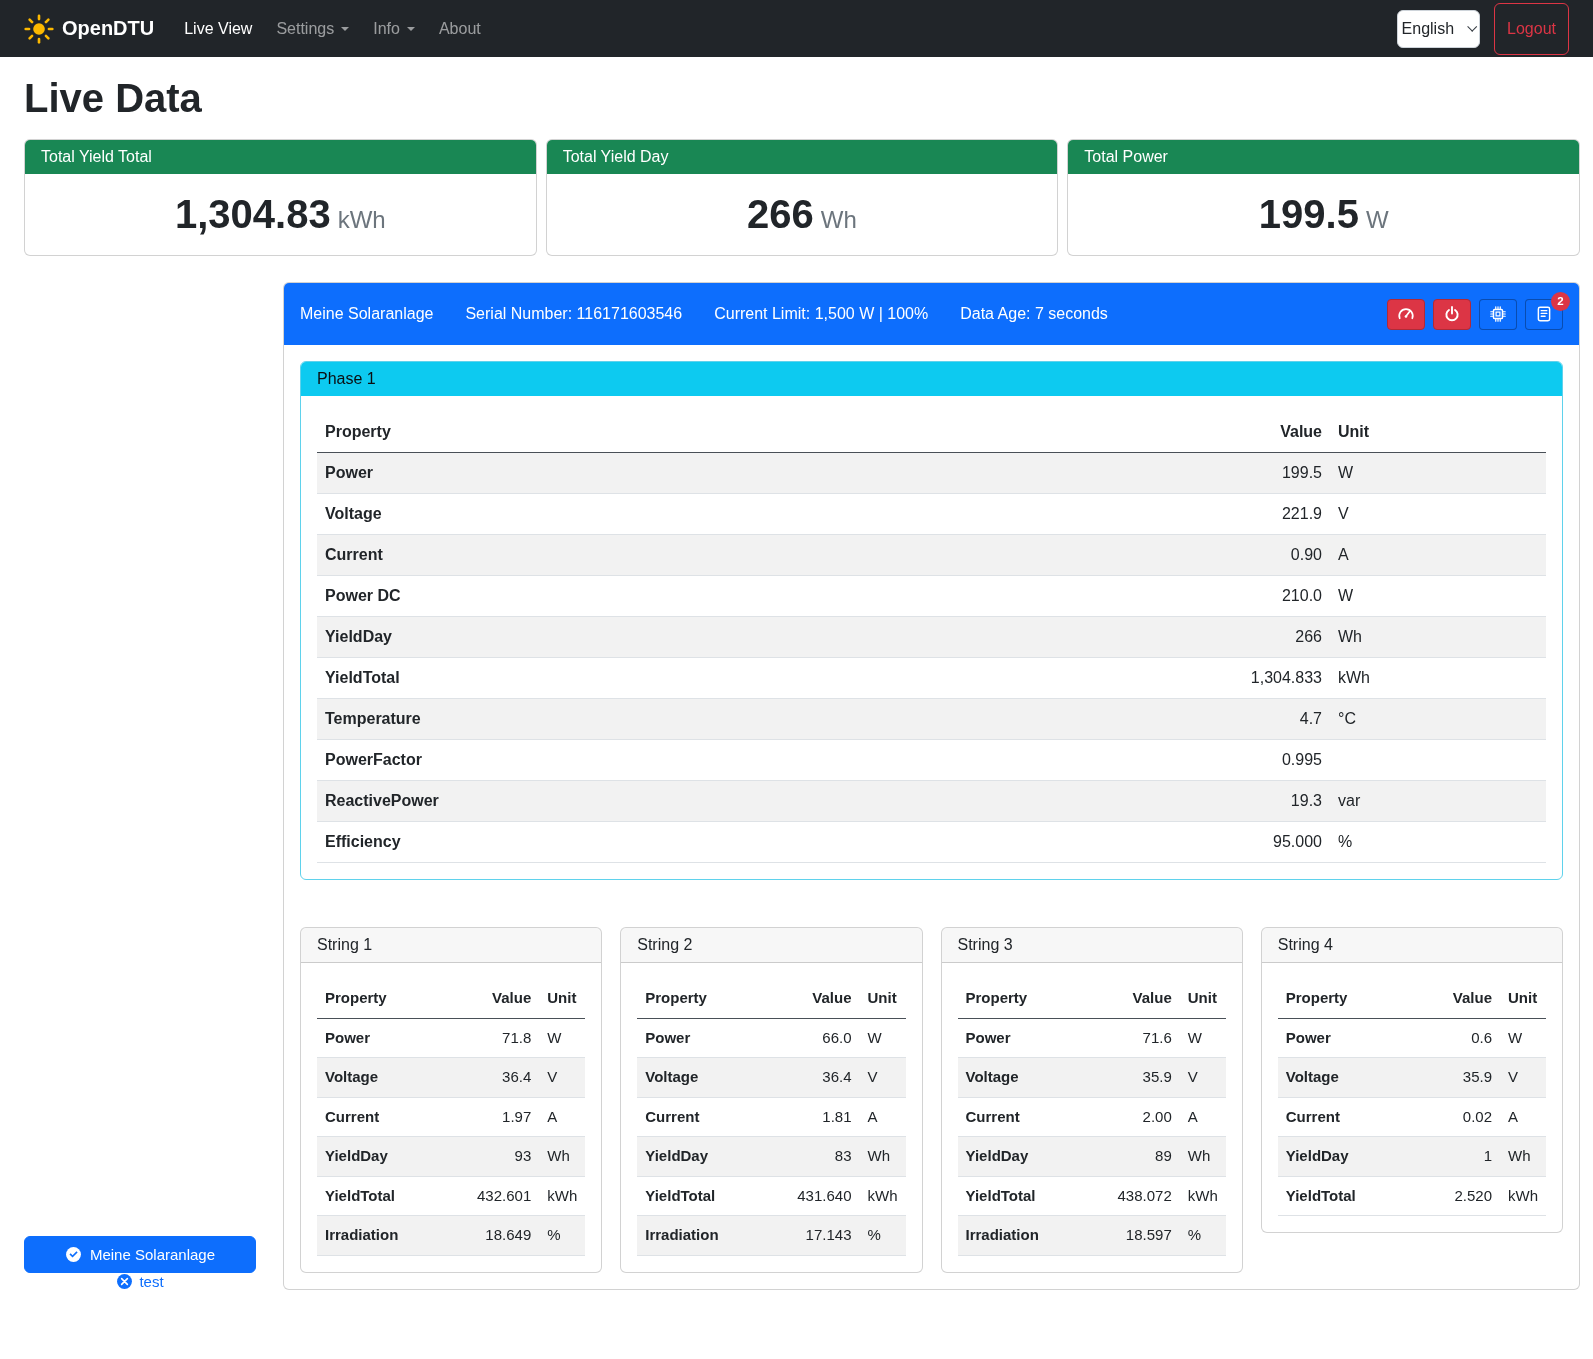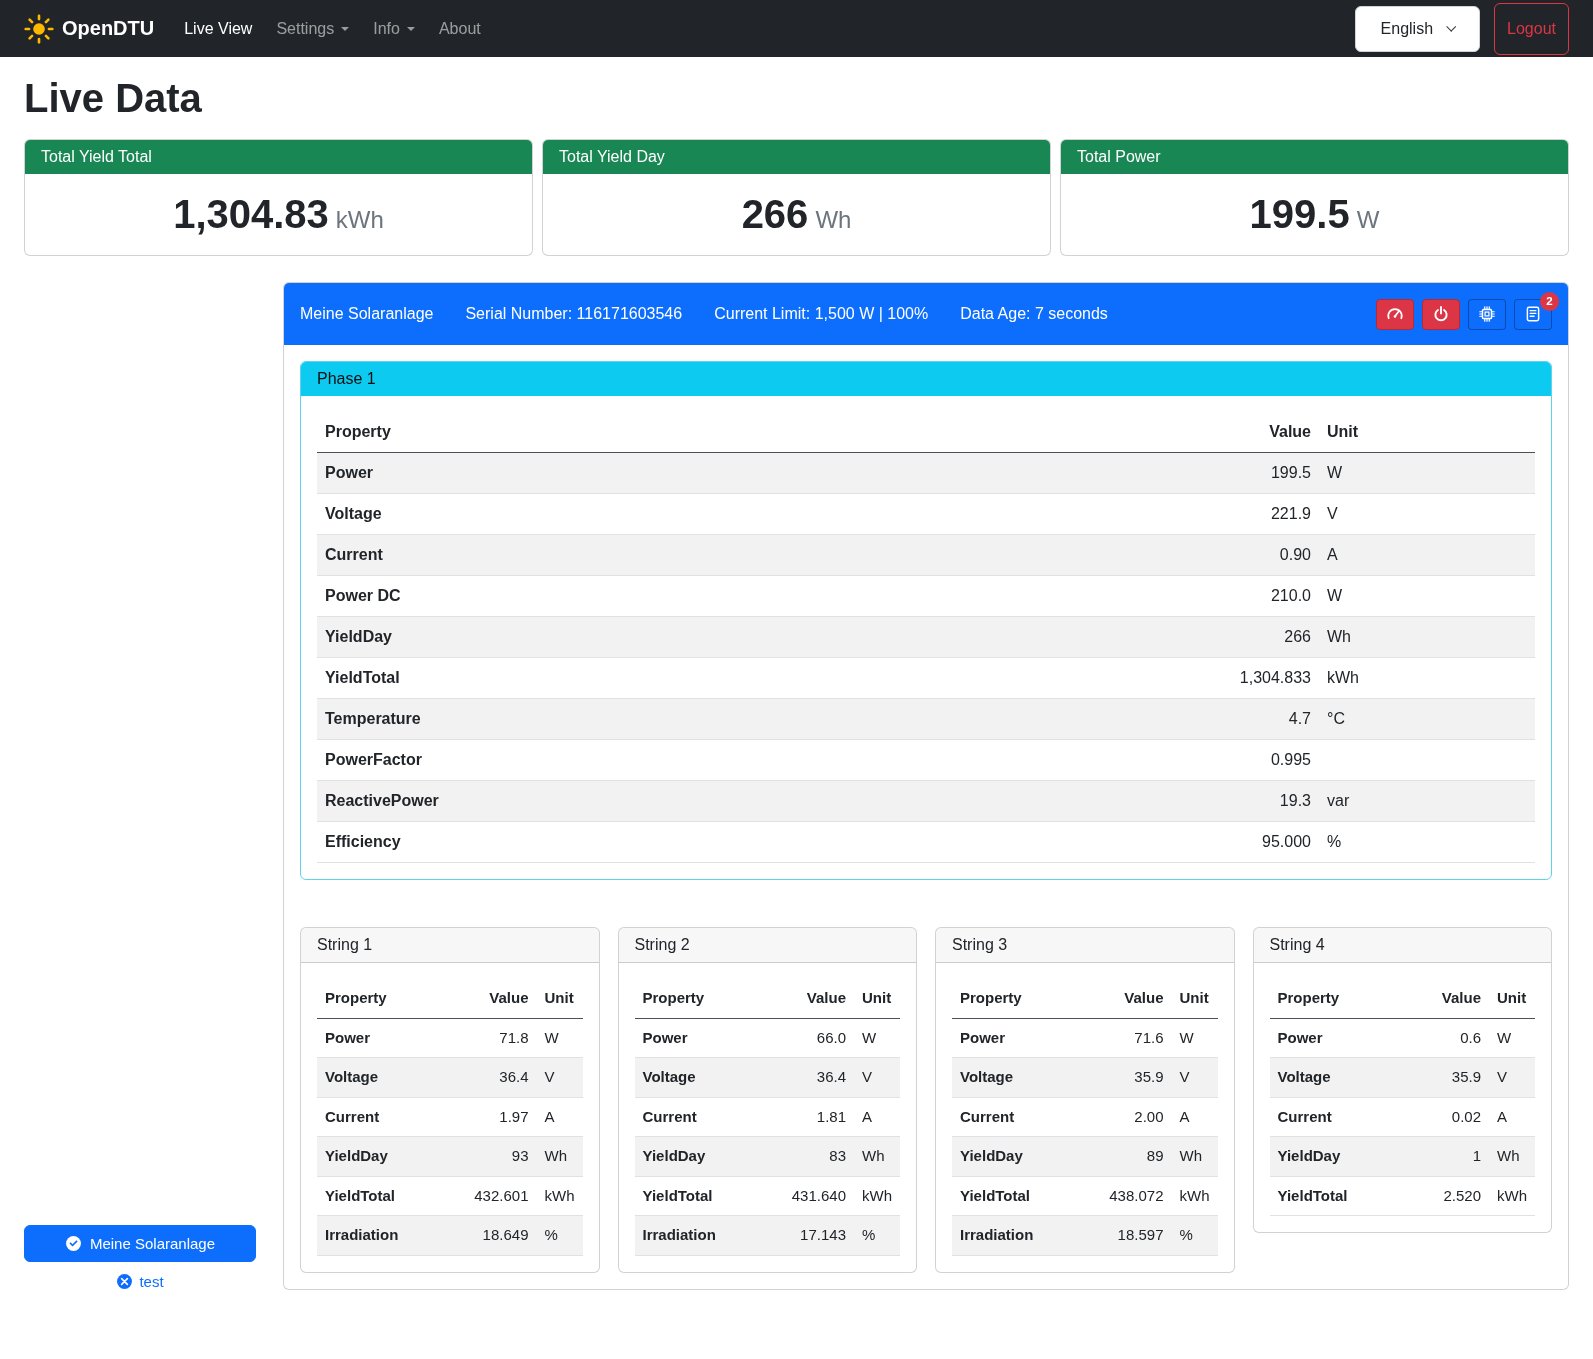--- a/index.html
+++ b/index.html
@@ -36,39 +36,39 @@
   .caret {
     display: inline-block; margin-left: 7px;
     border-left: 4px solid transparent;
     border-right: 4px solid transparent;
     border-top: 4.5px solid currentColor;
   }
   .nav-right { margin-left: auto; display: flex; align-items: center; gap: 14px; }
   .lang-select {
     background: #fff; color: #212529;
     border: 1px solid #ced4da; border-radius: 6px;
-    height: 46px; padding: 0 25px;
+    height: 38px; padding: 0 4px;
     display: flex; align-items: center;
     cursor: pointer;
   }
   .chevron {
     display: inline-block; width: 7px; height: 7px;
     border-right: 1.8px solid #343a40; border-bottom: 1.8px solid #343a40;
     transform: rotate(45deg) translateY(-1px);
     margin-left: 14px; margin-top: -3px;
   }
   .logout-btn {
     background: transparent; color: #dc3545;
     border: 1px solid #dc3545; border-radius: 6px;
     height: 52px; padding: 0 12px; font-size: 16px;
     cursor: pointer; font-family: inherit;
   }
 
   
-  .content { padding: 0 24px 24px 24px; }
+  .content { padding: 0 13px 24px 24px; }
   h1.page-title {
     font-size: 40px; font-weight: 600;
     margin: 19px 0 18px 0; color: #212529;
   }
 
   .card {
     border: 1px solid rgba(0,0,0,.175);
     border-radius: 6px;
     background: #fff;
     overflow: hidden;
@@ -89,21 +89,20 @@
   .main-row { display: flex; gap: 27px; align-items: flex-end; }
   .side-col { width: 232px; flex-shrink: 0; }
   .inverter-btn {
     width: 100%; background: #0d6efd; color: #fff;
     border: 1px solid #0d6efd; border-radius: 6px;
     height: 37px; font-size: 15px; font-family: inherit;
     display: flex; align-items: center; justify-content: center; gap: 8px;
     cursor: pointer;
   }
   .test-item {
-    margin-top: 11px;
     display: flex; align-items: center; justify-content: center; gap: 6px;
     color: #0d6efd; font-size: 15px; cursor: pointer;
   }
 
   
   .panel { flex: 1; }
   .panel-header {
     background: #0d6efd; color: #fff;
     padding: 0 16px; height: 62px;
     display: flex; align-items: center; gap: 32px;

